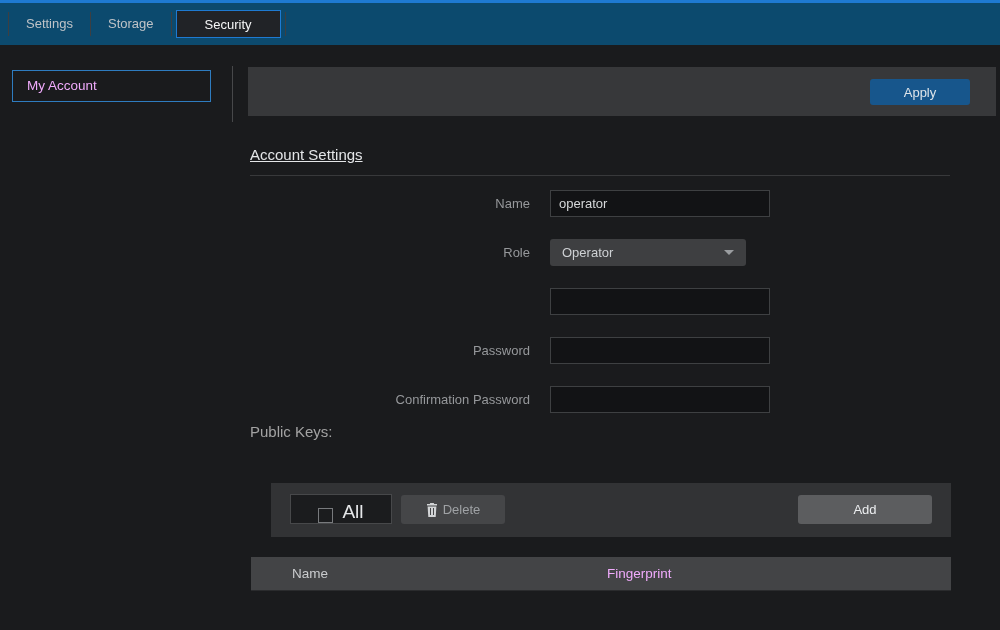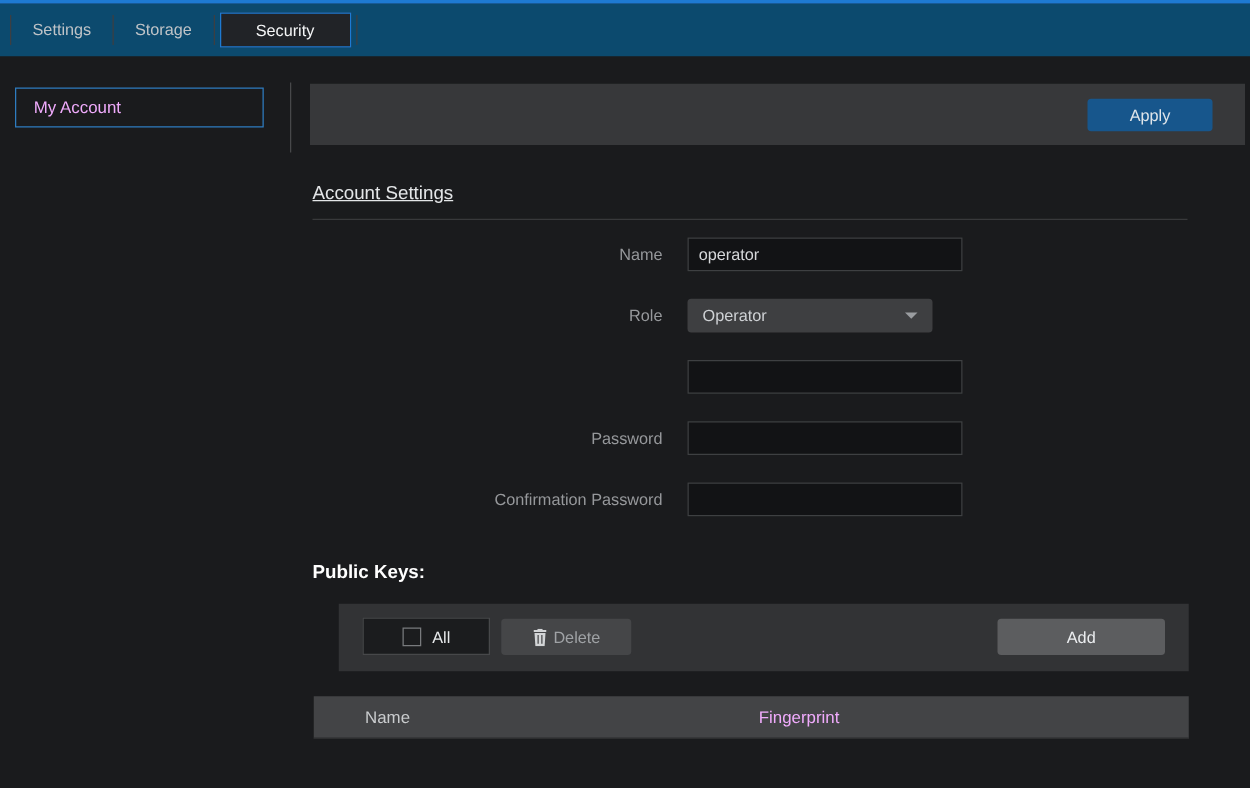--- a/index.html
+++ b/index.html
@@ -57,26 +57,26 @@
     position:absolute; left:300px; top:0; width:196px; height:27px;
     background:#3e3f41; border-radius:3px; color:#ced1d4; font-size:13px;
     display:flex; align-items:center; padding:0 12px; cursor:pointer;
   }
   .select-box .caret {
     margin-left:auto; width:0; height:0;
     border-left:5px solid transparent; border-right:5px solid transparent;
     border-top:5px solid #9a9da0;
   }
   
-  .pk-title { position:absolute; left:250px; top:449px; font-size:15px; font-weight:bold; color:#ffffff; }
+  .pk-title { position:absolute; left:250px; top:423px; font-size:15px; font-weight:normal; color:#a3a3a3; }
   .pk-toolbar { position:absolute; left:271px; top:483px; width:680px; height:54px; background:#323335; }
   .all-btn {
     position:absolute; left:19px; top:11px; width:102px; height:30px;
-    background:#1b1c1e; border:1px solid #47484a; color:#e6e8ea; font-size:13px;
-    display:flex; align-items:center; justify-content:center; gap:9px;
+    background:#1b1c1e; border:1px solid #47484a; color:#e6e8ea; font-size:19px;
+    display:flex; align-items:flex-end; justify-content:center; gap:9px;
     font-family:inherit; cursor:pointer;
   }
   .checkbox { width:15px; height:15px; border:1px solid #787a7d; background:transparent; }
   .delete-btn {
     position:absolute; left:130px; top:12px; width:104px; height:29px;
     background:#454648; border:none; border-radius:3px; color:#9fa2a5; font-size:13px;
     display:flex; align-items:center; justify-content:center; gap:5px;
     font-family:inherit; cursor:pointer;
   }
   .add-btn {

